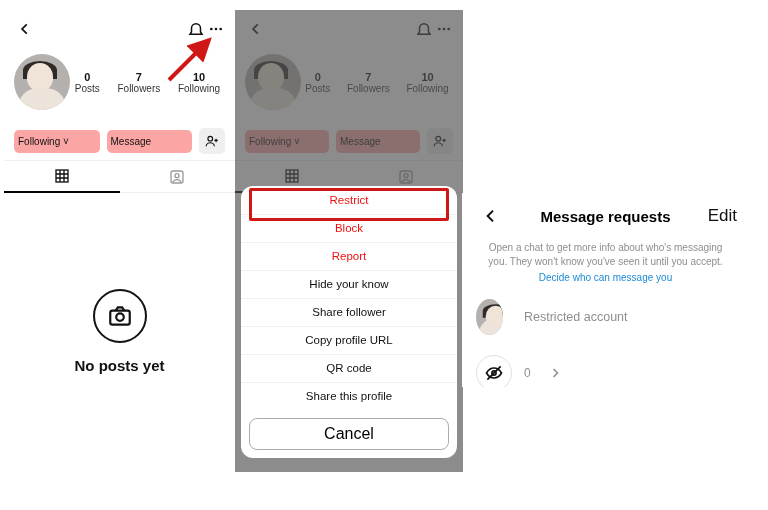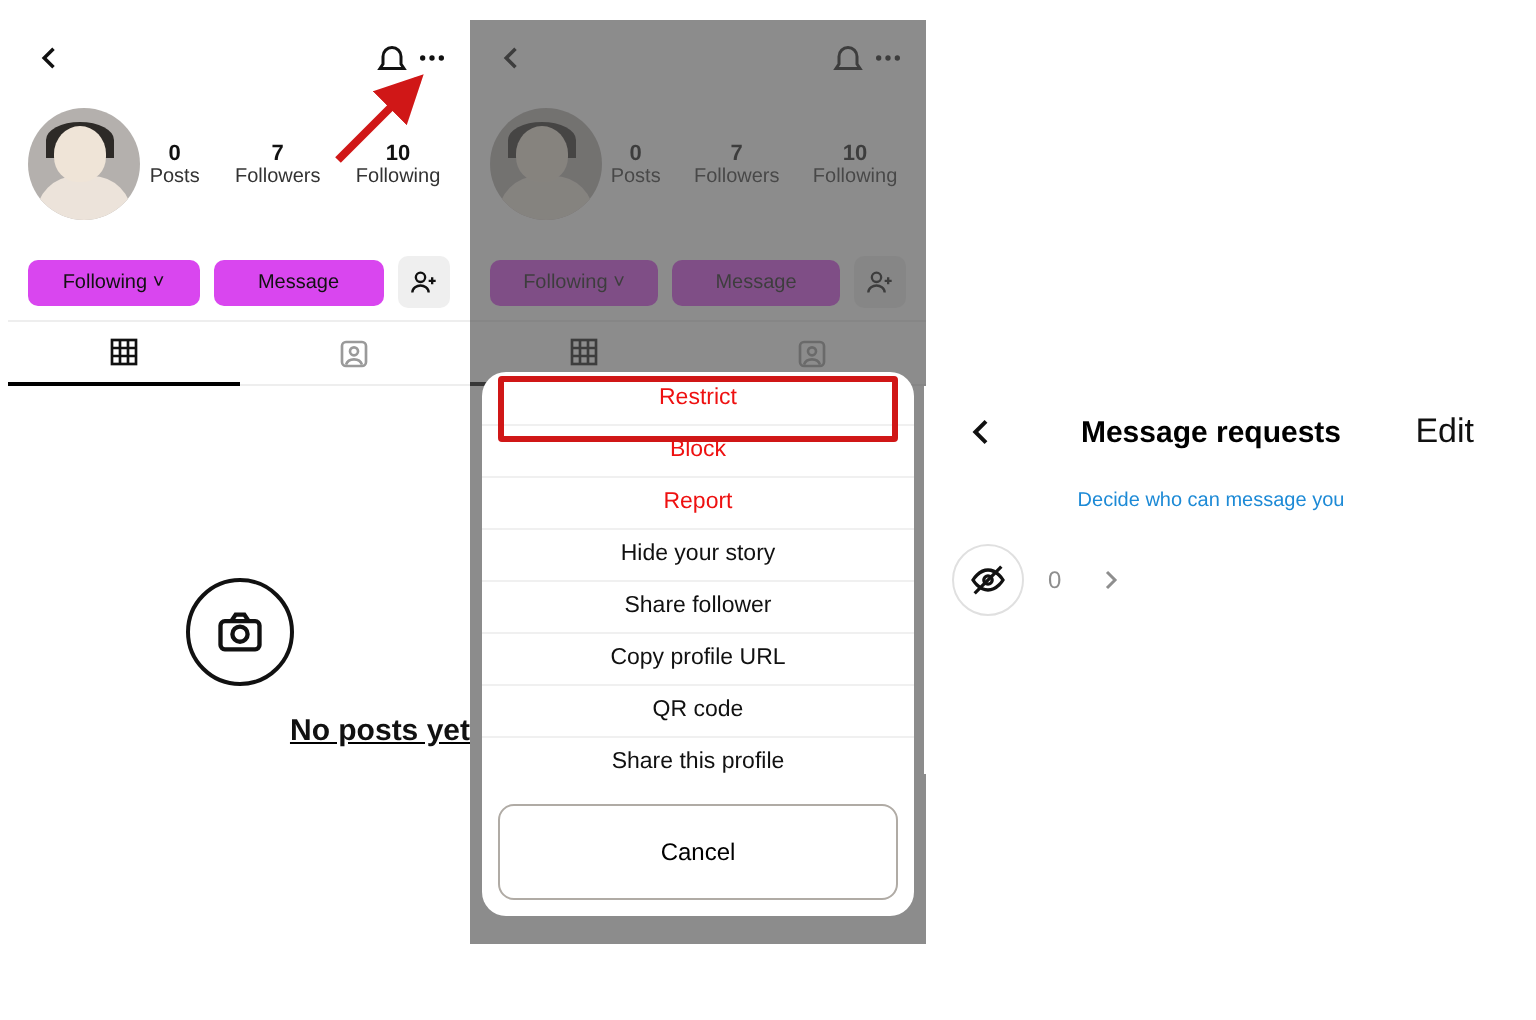--- a/index.html
+++ b/index.html
@@ -18,39 +18,39 @@
   .profile-row { display:flex; align-items:center; padding:6px 10px 10px; }
   .avatar { width:56px; height:56px; border-radius:50%; background:#b4b0ad; display:flex; align-items:center; justify-content:center; overflow:hidden; position:relative; }
   
   .avatar .head { position:absolute; width:26px; height:28px; background:#efe4d7; border-radius:50% 50% 45% 45%; top:9px; left:13px; }
   .avatar .hair { position:absolute; width:34px; height:18px; background:#2d2a27; border-radius:50% 50% 0 0; top:7px; left:9px; }
   .avatar .body { position:absolute; width:48px; height:30px; background:#ece3da; border-radius:20px 20px 0 0; bottom:-8px; left:4px; }
   .stats { flex:1; display:flex; justify-content:space-around; gap:8px; }
   .stat { text-align:center; font-size:10px; color:#333; }
   .stat .num { font-weight:700; font-size:11px; color:#111; display:block; }
   .btns { display:flex; gap:7px; padding:8px 10px 6px; align-items:center; }
-  .pill { flex:1; font-size:10px; padding:6px 16px; background:#d946ef; border-radius:5px; text-align:center; color:#111; }
+  .pill { flex:1; font-size:10px; padding:6px 4px; background:#fca5a5; border-radius:5px; color:#111; }
   .adduser { width:26px; height:26px; background:#efefef; border-radius:5px; display:flex; align-items:center; justify-content:center; }
   .tabrow { display:flex; border-top:1px solid #eee; }
   .tab { flex:1; height:32px; display:flex; align-items:center; justify-content:center; border-bottom:1px solid #eee; color:#a2a2a2; }
   .tab.active { border-bottom:2px solid #000; color:#000; }
 
-  .empty { text-align:right; padding-top:96px;text-decoration:underline; }
+  .empty { text-align:center; padding-top:96px; }
   .cam-circle { width:54px; height:54px; border:2px solid #111; border-radius:50%; margin:0 auto 14px; display:flex; align-items:center; justify-content:center; }
   .no-posts { font-size:15px; font-weight:700; color:#111; }
 
   
   .s2 .underlay { pointer-events:none; opacity:.6; }
   .dim { position:absolute; inset:0; background:rgba(0,0,0,.45); }
   .sheet { position:absolute; left:6px; right:6px; top:176px; bottom:14px; background:#fff; border-radius:12px; display:flex; flex-direction:column; }
   .sheet .opt { height:34px; display:flex; align-items:center; justify-content:center; font-size:11.5px; color:#111; border-top:1px solid #f0f0f0; }
   .sheet .opt:first-child { border-top:none; }
   .sheet .opt.red { color:#e11; }
   .cancel-wrap { margin-top:auto; padding:8px; }
-  .cancel { border:1.5px solid #b0aba5; border-radius:8px; height:48px; display:flex; align-items:center; justify-content:center; font-size:12px; }
+  .cancel { border:1.5px solid #b0aba5; border-radius:8px; height:32px; display:flex; align-items:center; justify-content:center; font-size:16px; }
   .highlight { position:absolute; left:14px; right:14px; top:178px; height:33px; border:3px solid #d01717; pointer-events:none; border-radius:2px; }
 
   
   .arrow { position:absolute; left:159px; top:24px; width:60px; height:60px; pointer-events:none; }
 
   
   .s3 .header3 { display:flex; align-items:center; padding:12px 12px 14px; }
   .s3 .title3 { flex:1; text-align:center; font-weight:700; font-size:15px; }
   .s3 .edit { font-size:17px; color:#111; width:34px; text-align:right; }
   .s3 .back3 { width:34px; }
@@ -219,21 +219,21 @@
           </div>
     </div>
   </div>
 
   <div class="dim"></div>
 
   <div class="sheet">
     <div class="opt red">Restrict</div>
     <div class="opt red">Block</div>
     <div class="opt red">Report</div>
-    <div class="opt">Hide your story</div>
+    <div class="opt">Hide your know</div>
     <div class="opt">Share follower</div>
     <div class="opt">Copy profile URL</div>
     <div class="opt">QR code</div>
     <div class="opt">Share this profile</div>
     <div class="cancel-wrap">
       <div class="cancel">Cancel</div>
     </div>
   </div>
 
   <div class="highlight"></div>
@@ -244,23 +244,32 @@
     <div class="back3 icon-btn">
       <svg width="16" height="16" viewBox="0 0 24 24" fill="none" stroke="#111" stroke-width="3">
             <polyline points="15 4 7 12 15 20"></polyline>
           </svg>
     </div>
     <div class="title3">Message requests</div>
     <div class="edit">Edit</div>
   </div>
 
   <div class="info">
+    <span>Open a chat to get more info about who's messaging you. They won't know you've seen it until you accept.</span>
     <span class="link">Decide who can message you</span>
   </div>
 
+  <div class="row3">
+    <div class="avatar">
+          <div class="body"></div>
+          <div class="hair"></div>
+          <div class="head"></div>
+        </div>
+    <div class="txt">Restricted account</div>
+  </div>
 
   <div class="row3">
     <div class="ico3">
       <svg width="20" height="20" viewBox="0 0 24 24" fill="none" stroke="#111" stroke-width="2">
             <path d="M3 12s3.5-6 9-6 9 6 9 6-3.5 6-9 6-9-6-9-6z"></path>
             <circle cx="12" cy="12" r="2.5"></circle>
             <line x1="4" y1="20" x2="20" y2="4"></line>
           </svg>
     </div>
     <div class="count">0</div>

